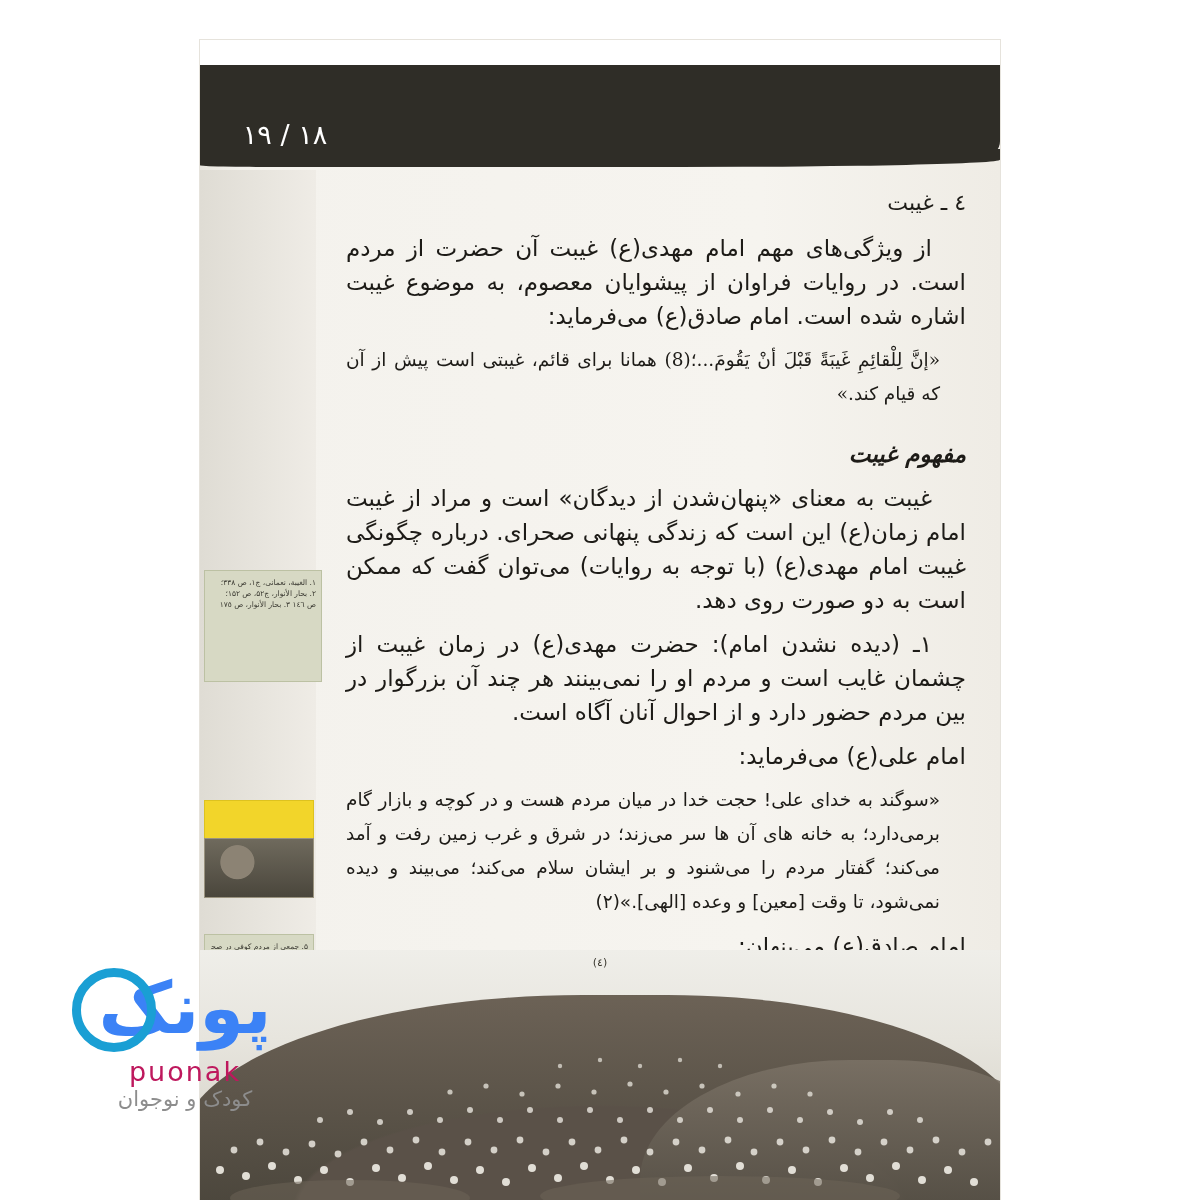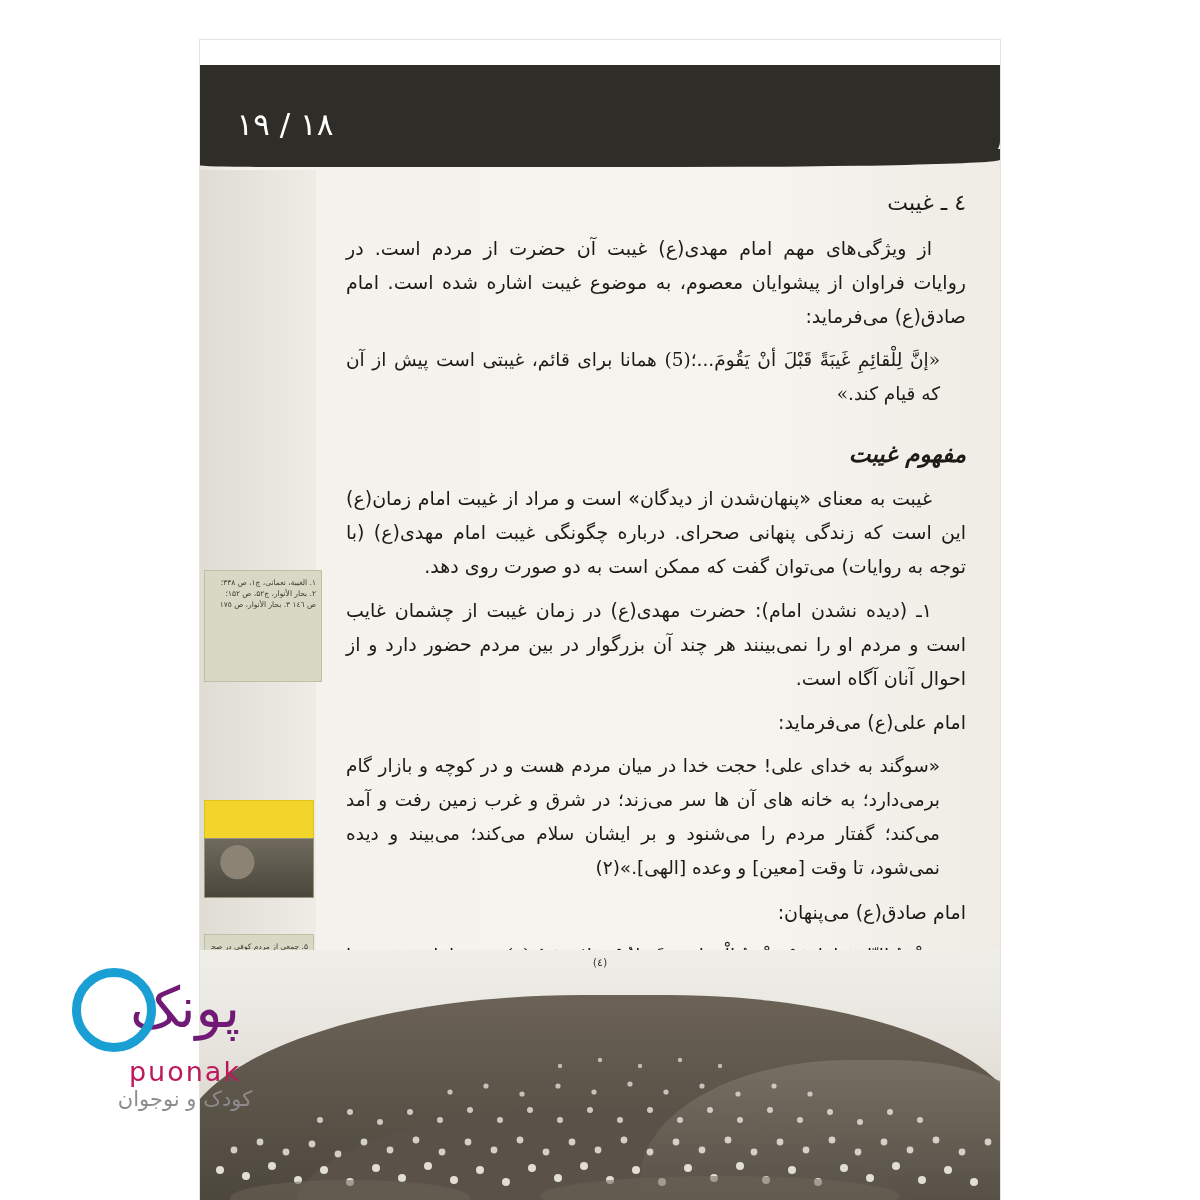--- a/index.html
+++ b/index.html
@@ -33,23 +33,23 @@
   .header-band:after{
     content:"";position:absolute;left:0;right:0;bottom:-10px;height:18px;
     background:#2f2d27;
     border-radius:0 0 40% 10%;
   }
   .band-top-strip{
     position:absolute;left:0;top:0;width:800px;height:28px;
     background:#ffffff;
   }
   .folio{
-    position:absolute;left:10px;top:66px;width:150px;
+    position:absolute;left:10px;top:79px;width:150px;
     color:#ffffff;
-    font-size:31px;
+    font-size:27px;
     letter-spacing:1px;
     text-align:center;
     direction:rtl;
   }
   
   .margin-col{
     position:absolute;left:0;top:130px;width:116px;height:1030px;
     background:linear-gradient(90deg,#dfdcd4,#efece6);
   }
   .note-strip{
@@ -78,21 +78,21 @@
     direction:rtl;text-align:justify;
     color:#1d1b17;
   }
   h2.sec{
     font-size:22px;margin:0 0 16px 0;font-weight:normal;letter-spacing:0;
   }
   h2.sec2{
     font-size:23px;margin:30px 0 14px 0;font-weight:bold;font-style:italic;
   }
   p.body{
-    font-size:19px;line-height:34px;margin:0 0 10px 0;
+    font-size:23px;line-height:34px;margin:0 0 10px 0;
     text-indent:34px;
   }
   p.quote{
     font-size:18.5px;line-height:34px;margin:0 0 10px 0;
     text-indent:0;
     padding-right:26px;
   }
   p.noind{text-indent:0;}
   .arabic{font-family:"DejaVu Serif","Liberation Serif",serif;}
   
@@ -127,21 +127,21 @@
   }
   
   .watermark{
     position:absolute;left:70px;bottom:28px;width:230px;height:210px;
     color:#1a9fd4;
     direction:rtl;
     text-align:center;
     user-select:none;
   }
   .wm-script{
-    font-size:56px;line-height:92px;font-weight:normal;color:#701a75;
+    font-size:72px;line-height:92px;font-weight:bold;color:#3b82f6;
     letter-spacing:-2px;
   }
   .wm-latin{
     font-size:27px;letter-spacing:2px;color:#be185d;direction:ltr;
     margin-top:2px;
   }
   .wm-sub{
     font-size:21px;color:#8d8d8d;margin-top:0;
   }
   .wm-ring{
@@ -173,21 +173,21 @@
 صحرای عرفات که امام حسین
 عرفه را در پایین این کوه
 فرصت گرفتند.</div>
     </div>
   </div>
 
   <div class="text-col">
 
     <h2 class="sec">٤ ـ غیبت</h2>
     <p class="body">از ویژگی‌های مهم امام مهدی(ع) غیبت آن حضرت از مردم است. در روایات فراوان از پیشوایان معصوم، به موضوع غیبت اشاره شده است. امام صادق(ع) می‌فرماید:</p>
-    <p class="quote arabic">«إنَّ لِلْقائِمِ غَیبَةً قَبْلَ أنْ یَقُومَ...؛(5) همانا برای قائم، غیبتی است پیش از آن که قیام کند.»</p>
+    <p class="quote arabic">«إنَّ لِلْقائِمِ غَیبَةً قَبْلَ أنْ یَقُومَ...؛(8) همانا برای قائم، غیبتی است پیش از آن که قیام کند.»</p>
 
     <h2 class="sec2">مفهوم غیبت</h2>
     <p class="body">غیبت به معنای «پنهان‌شدن از دیدگان» است و مراد از غیبت امام زمان(ع) این است که زندگی پنهانی صحرای. درباره چگونگی غیبت امام مهدی(ع) (با توجه به روایات) می‌توان گفت که ممکن است به دو صورت روی دهد.</p>
     <p class="body">۱ـ (دیده نشدن امام): حضرت مهدی(ع) در زمان غیبت از چشمان غایب است و مردم او را نمی‌بینند هر چند آن بزرگوار در بین مردم حضور دارد و از احوال آنان آگاه است.</p>
     <p class="body noind">امام علی(ع) می‌فرماید:</p>
     <p class="quote">«سوگند به خدای علی! حجت خدا در میان مردم هست و در کوچه و بازار گام برمی‌دارد؛ به خانه های آن ها سر می‌زند؛ در شرق و غرب زمین رفت و آمد می‌کند؛ گفتار مردم را می‌شنود و بر ایشان سلام می‌کند؛ می‌بیند و دیده نمی‌شود، تا وقت [معین] و وعده [الهی].»(۲)</p>
     <p class="body noind">امام صادق(ع) می‌پنهان:</p>
     <p class="quote arabic">«یَفْقِدُ النّاسُ إمامَهُمْ یَشْهَدُ الْمَواسِمَ فَیَراهُمْ وَ لا یَرَوْنَهُ؛(۳) مردم امام خویش را [در زَمان غیبت] نمی‌یابند، با این که امام در موسم حج حاضر می‌شود و مردم را می بیند ولی مردم او را  نمی‌بینند.»</p>
 
   </div>

